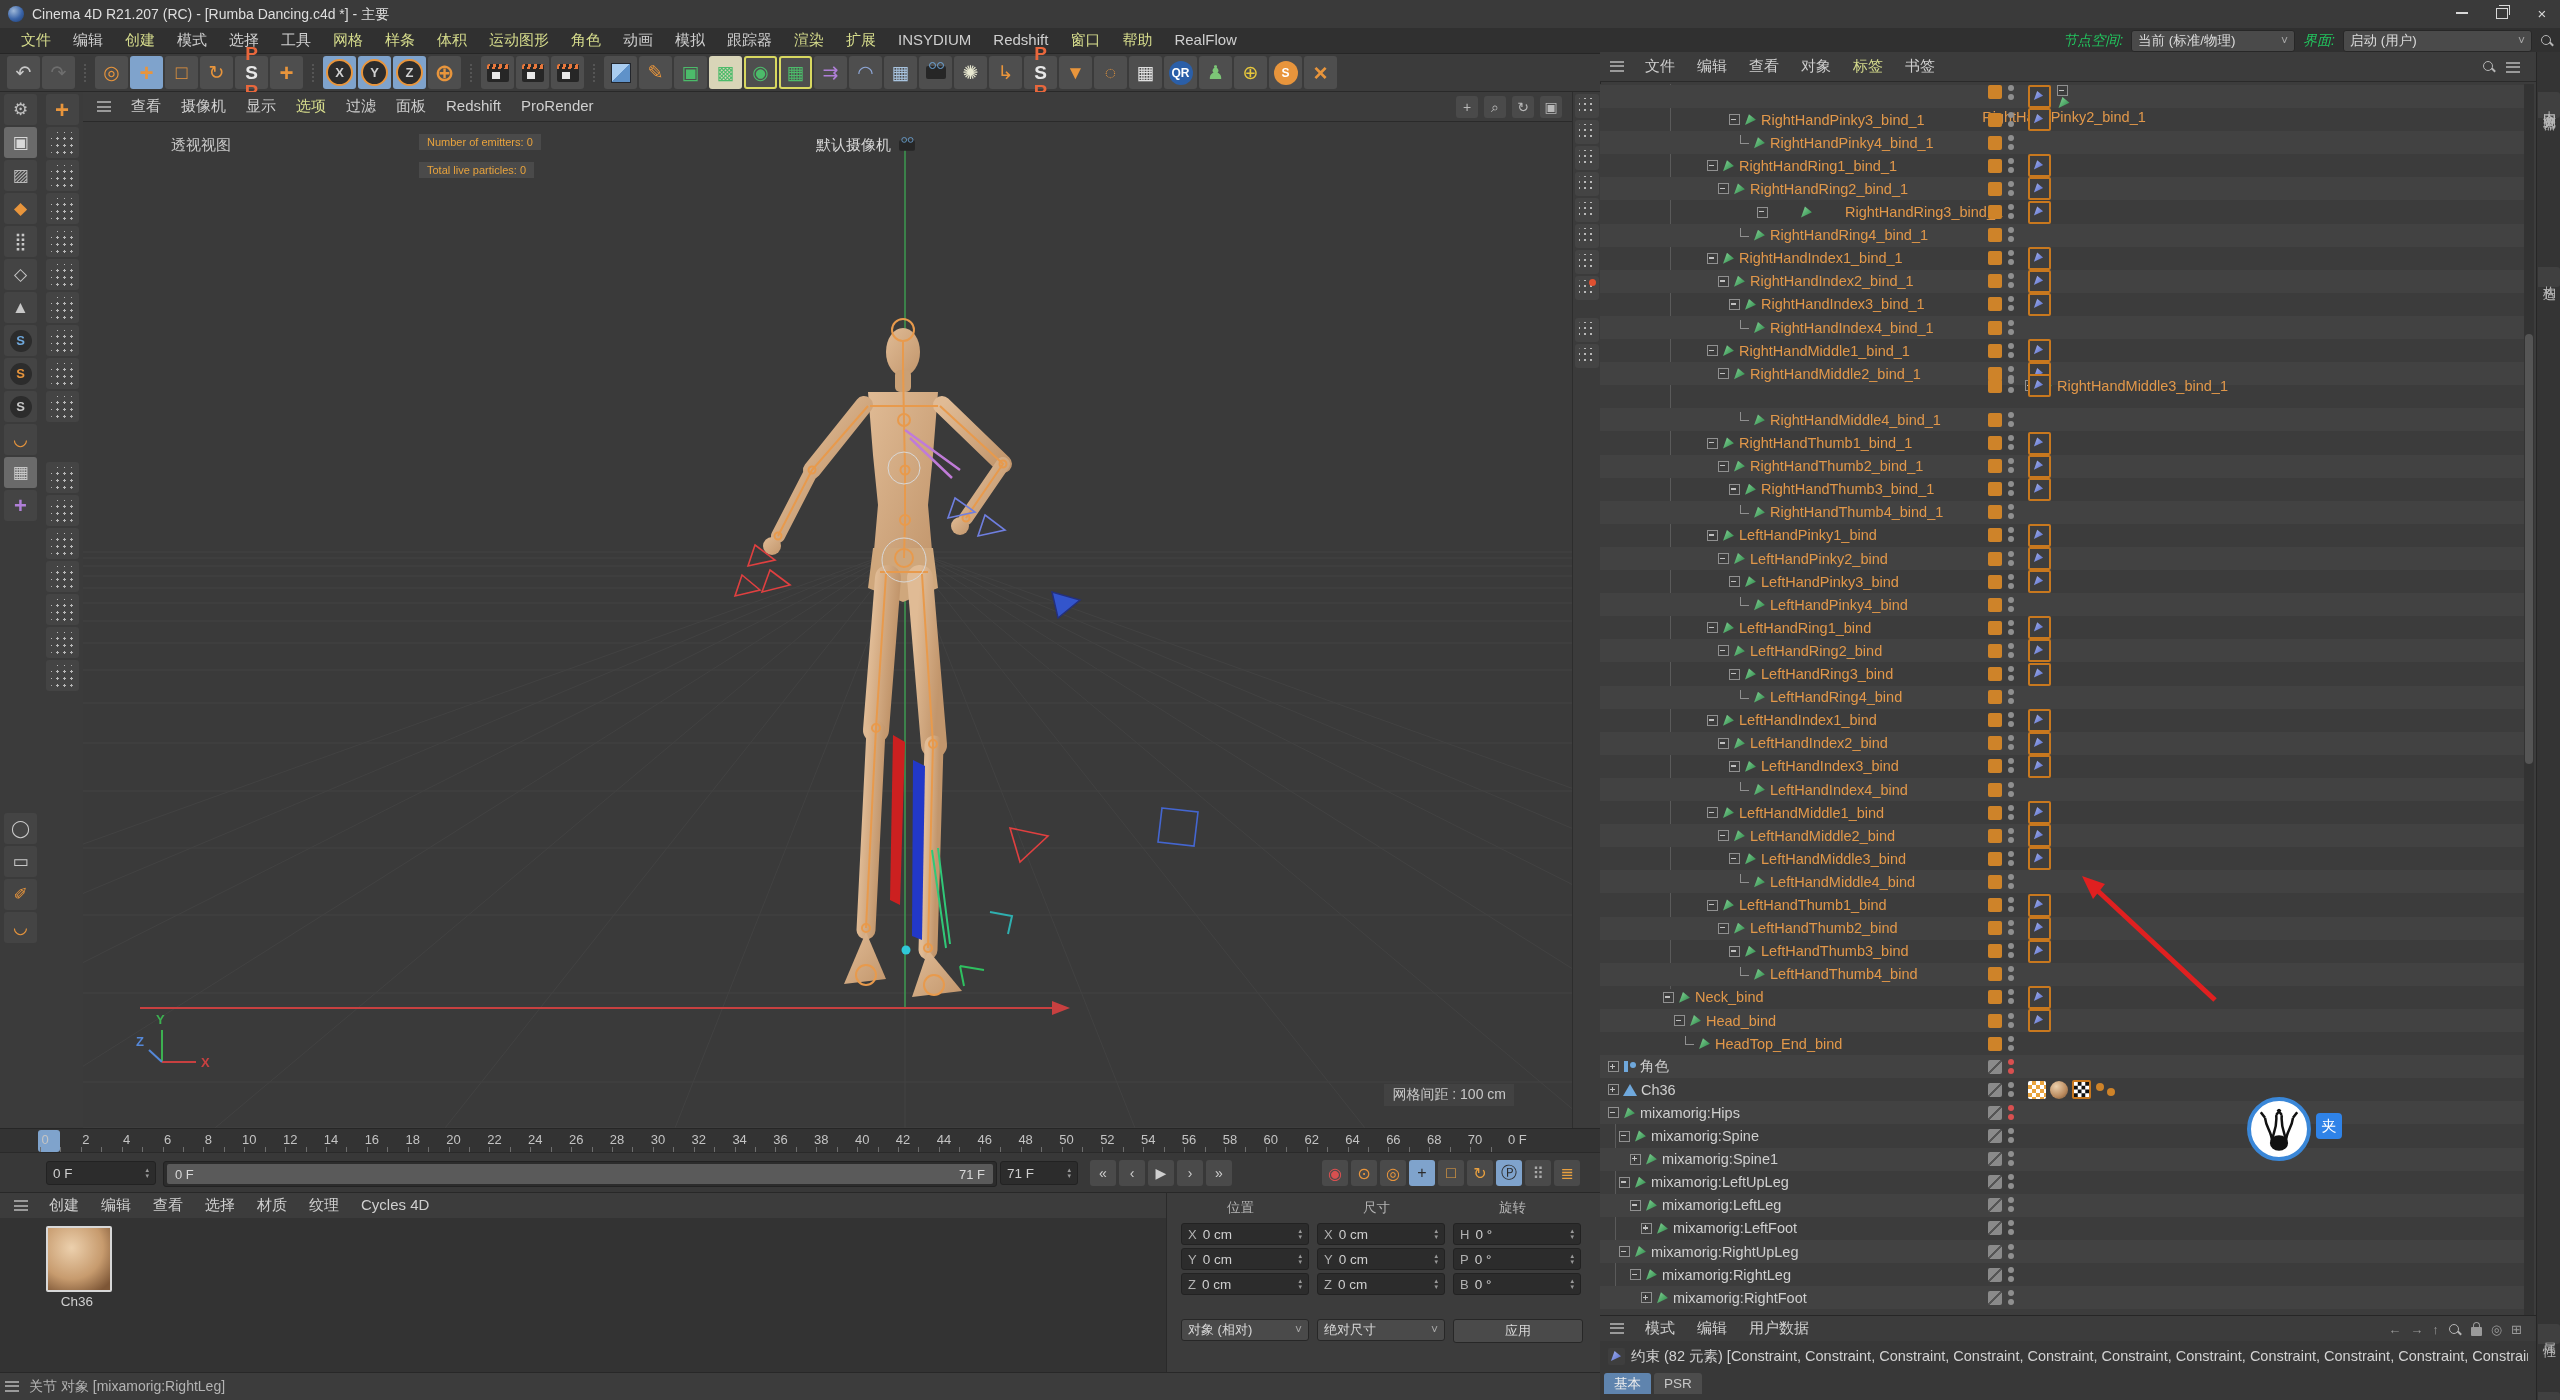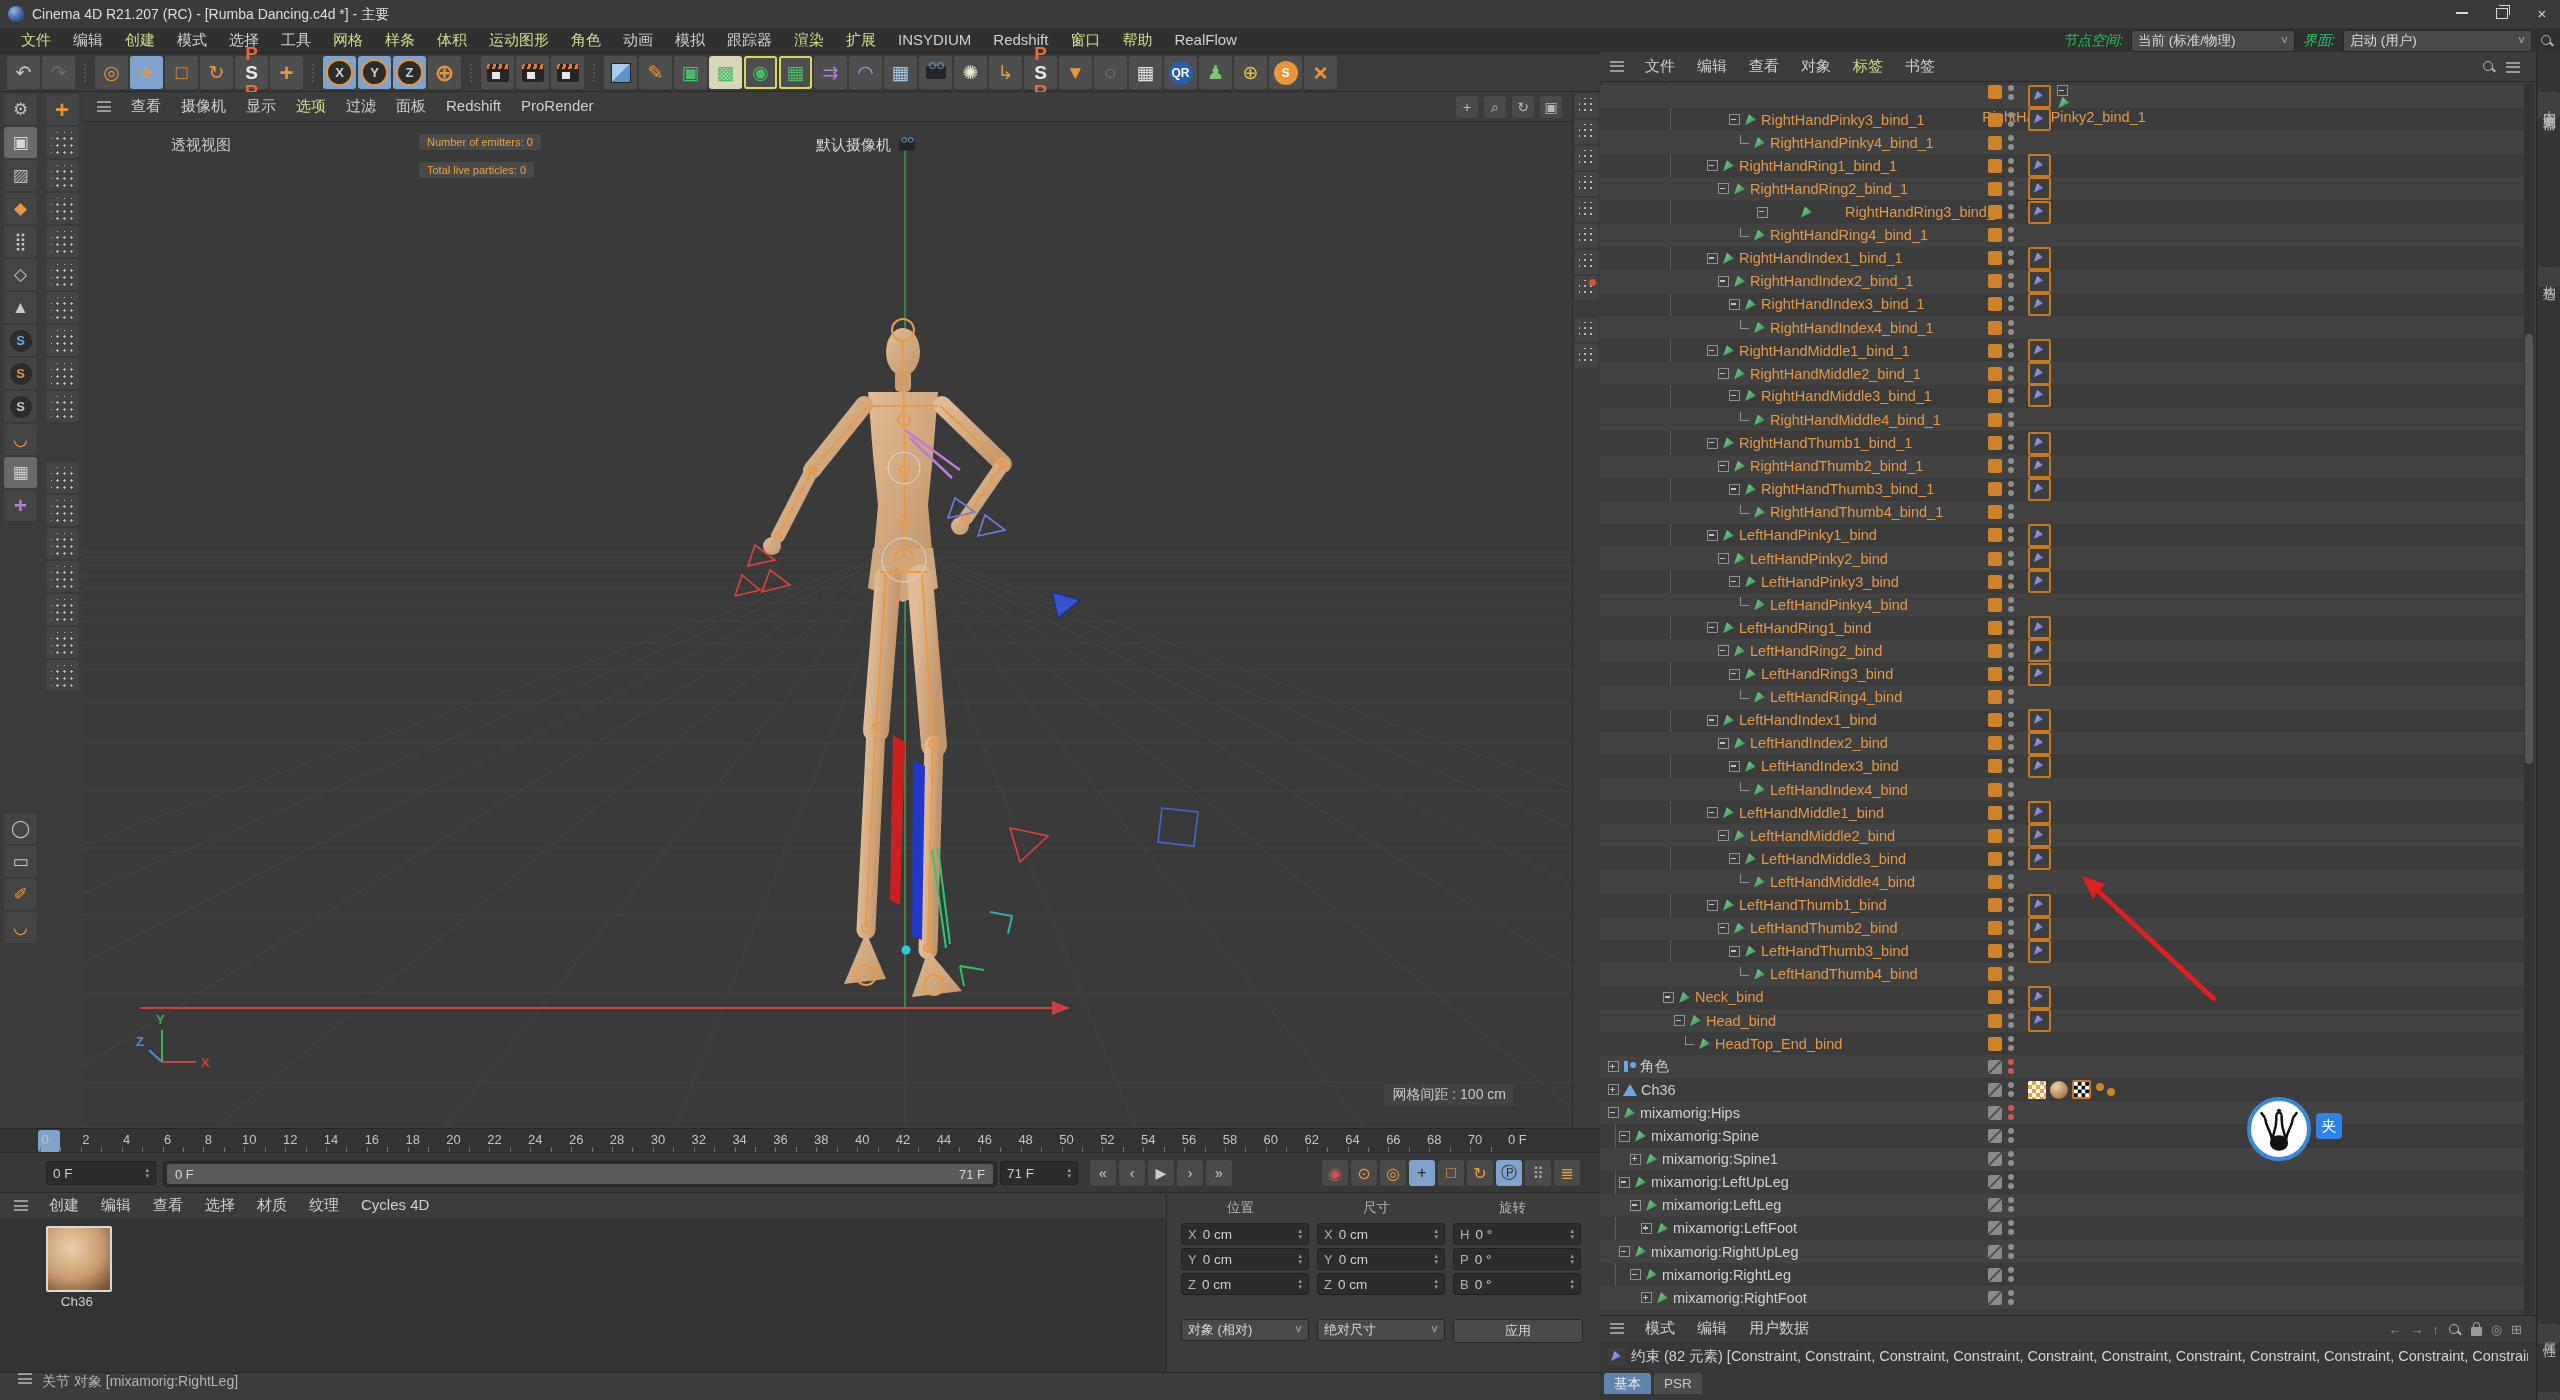--- a/index.html
+++ b/index.html
@@ -113,21 +113,21 @@
   .cg-title{position:absolute;top:6px;font-size:13.5px;color:#b4b4b4;}
   .cfield{position:absolute;width:128px;height:22px;}
   .cfield .field{position:static;width:100%;height:100%;}
   .cfield .axis{color:#b0b0b0;margin-right:6px;font-size:13px;}
   .cselect{position:absolute;width:128px;height:22px;background:#4a4a4a;border:1px solid #272727;border-radius:3px;
     display:flex;align-items:center;font-size:13px;color:#d8d8d8;padding:0 6px;box-sizing:border-box;}
   .cbutton{position:absolute;width:128px;height:22px;background:#4a4a4a;border:1px solid #272727;border-radius:3px;
     display:flex;align-items:center;justify-content:center;font-size:13px;color:#d8d8d8;}
   
   #statusbar{left:0;top:1372px;width:1600px;height:28px;background:#3c3c3c;border-top:1px solid #282828;
-    display:flex;align-items:flex-start;padding-left:18px;box-sizing:border-box;font-size:14px;color:#b4b4b4;}
+    display:flex;align-items:center;padding-left:5px;box-sizing:border-box;font-size:14px;color:#b4b4b4;}
   
   #ompanel{left:1600px;top:52px;width:936px;height:1263px;background:#3c3c3c;border-left:1px solid #262626;box-sizing:border-box;}
   #ommenu{left:1600px;top:52px;width:936px;height:30px;background:#3c3c3c;border-bottom:1px solid #2a2a2a;
     display:flex;align-items:center;padding-left:10px;box-sizing:border-box;}
   #ommenu-icons{position:absolute;right:16px;top:8px;display:flex;gap:10px;align-items:center;}
   #omtree{left:1600px;top:84px;width:936px;height:1231px;overflow:hidden;background:#3c3c3c;}
   .trow{position:absolute;left:0;width:924px;height:23px;display:flex;align-items:center;}
   .trow.alt{background:#424242;}
   .trow .lbl{font-size:14.5px;white-space:nowrap;margin-left:4px;}
   .ebox{width:9px;height:9px;border:1px solid #909090;background:#3c3c3c;position:relative;flex:none;}
@@ -1034,21 +1034,21 @@
         <span class="ebox"></span>
         <span class="bone"></span>
         <span class="lbl" style="color: rgb(226, 152, 74);">RightHandMiddle2_bind_1</span>
         <span class="sq o"></span>
         <span class="ddots">
           <i></i>
           <i></i>
         </span>
         <span class="jtag"></span>
       </div>
-      <div class="trow" style="top: 300px;">
+      <div class="trow" style="top: 290px; justify-content: center;">
         <span style="width: 129px; flex: 0 0 auto;"></span>
         <span class="ebox"></span>
         <span class="bone"></span>
         <span class="lbl" style="color: rgb(226, 152, 74);">RightHandMiddle3_bind_1</span>
         <span class="sq o"></span>
         <span class="ddots">
           <i></i>
           <i></i>
         </span>
         <span class="jtag"></span>

